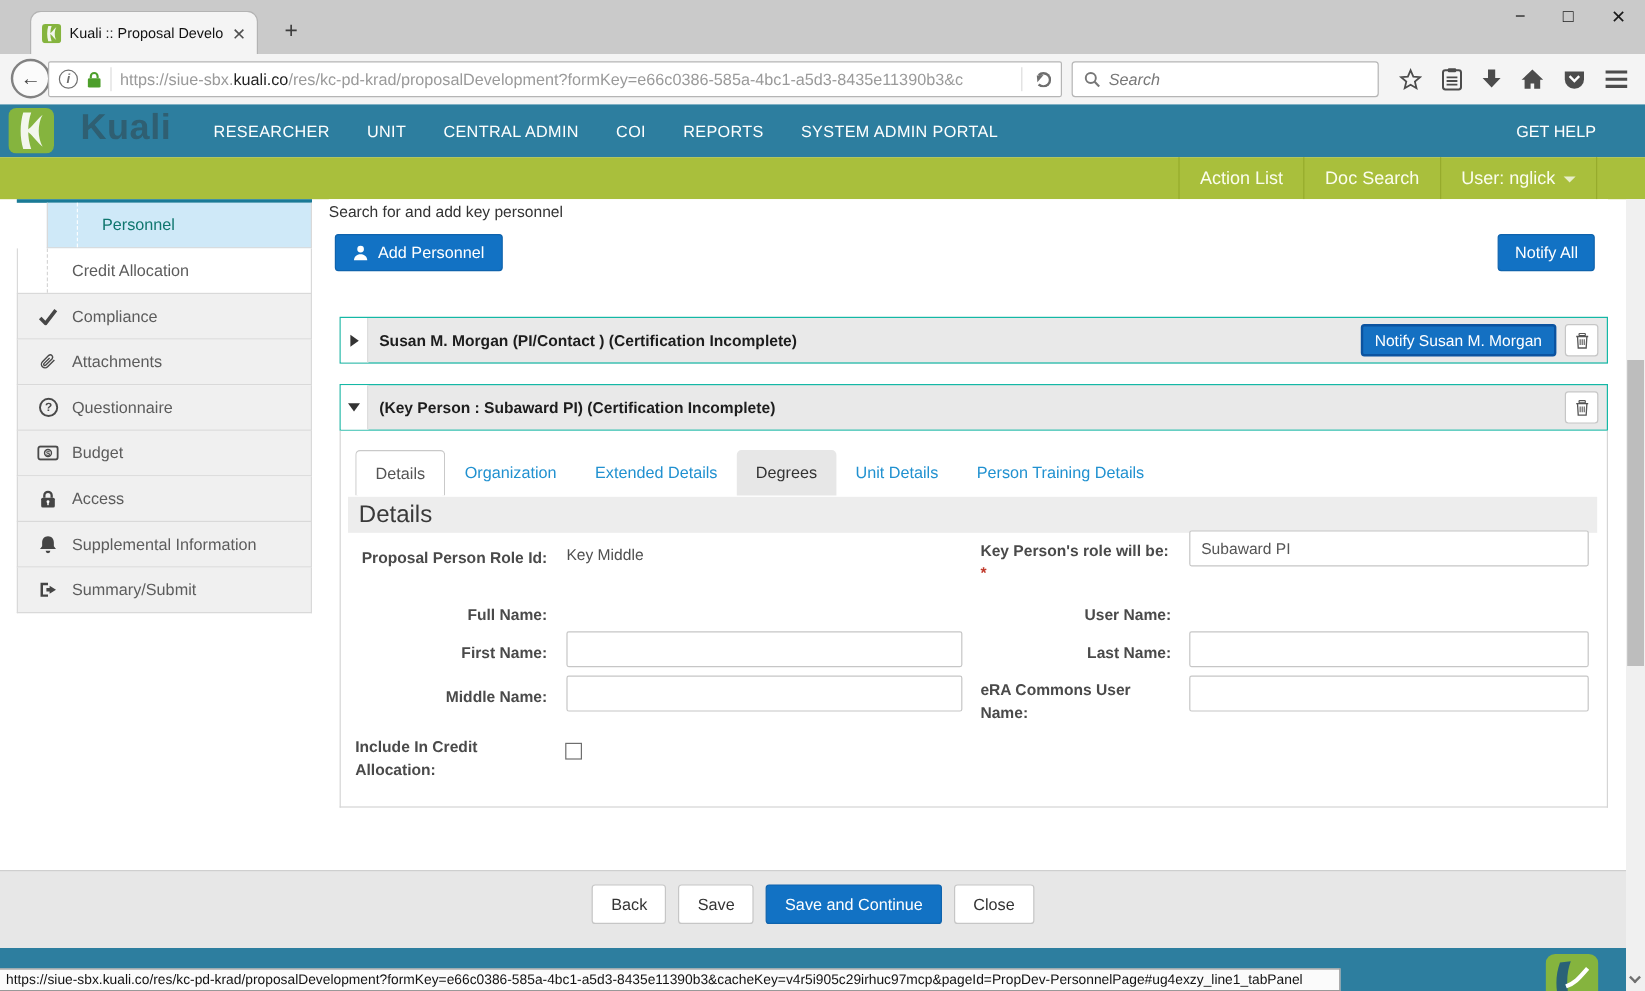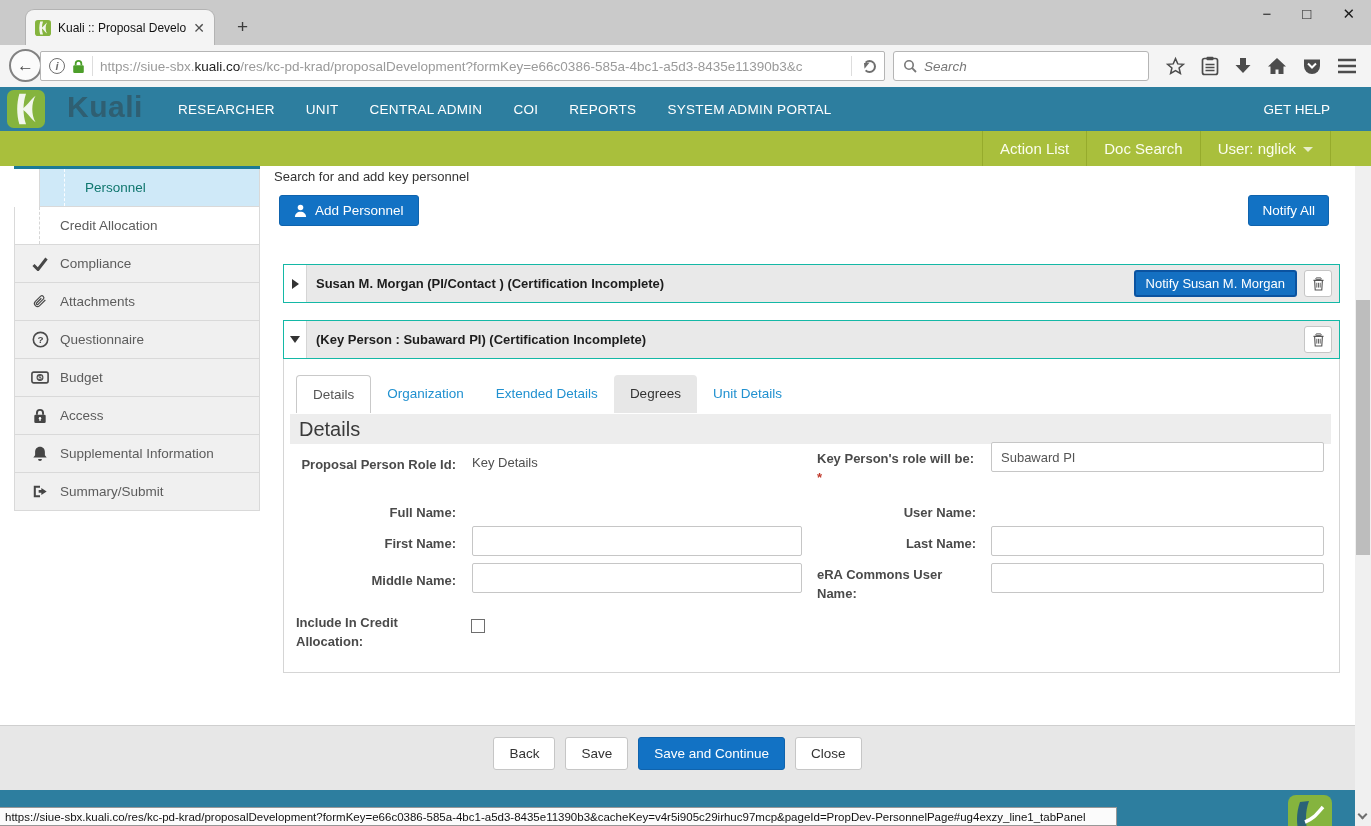--- a/index.html
+++ b/index.html
@@ -370,25 +370,26 @@
         </span>
     </div>
 
     <div class="panel">
       <div class="tabs">
         <span class="tab-item tab-active">Details</span>
         <span class="tab-item">Organization</span>
         <span class="tab-item">Extended Details</span>
         <span class="tab-item tab-hover">Degrees</span>
         <span class="tab-item">Unit Details</span>
+        <span class="tab-item">Person Training Details</span>
       </div>
       <div class="details-band">Details</div>
 
       <span class="lbl ra" style="top:96px;">Proposal Person Role Id:</span>
-      <span class="val" style="left:188px;top:96px;">Key Details</span>
+      <span class="val" style="left:188px;top:96px;">Key Middle</span>
 
       <span class="lbl ra" style="top:144px;">Full Name:</span>
 
       <span class="lbl ra" style="top:175px;">First Name:</span>
       <input class="tin" style="left: 188px; top: 167px; width: 330px;">
 
       <span class="lbl ra" style="top:212px;">Middle Name:</span>
       <input class="tin" style="left: 188px; top: 204px; width: 330px;">
 
       <span class="lbl" style="left:12px;top:254px;width:150px;">Include In Credit Allocation:</span>

